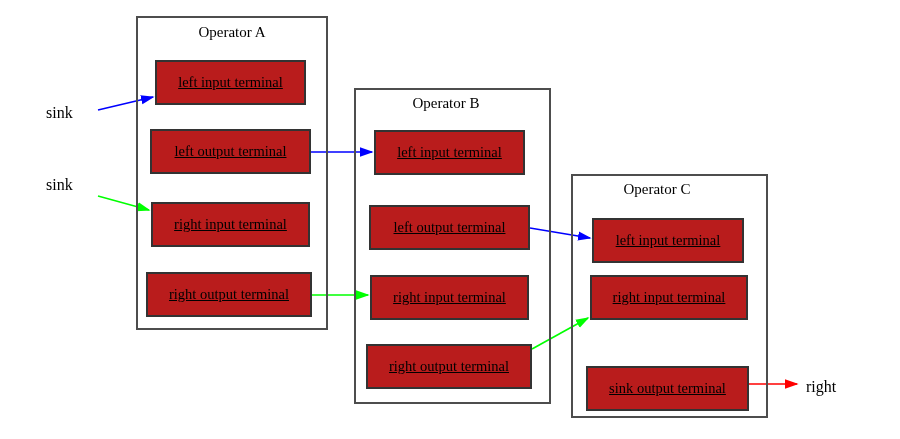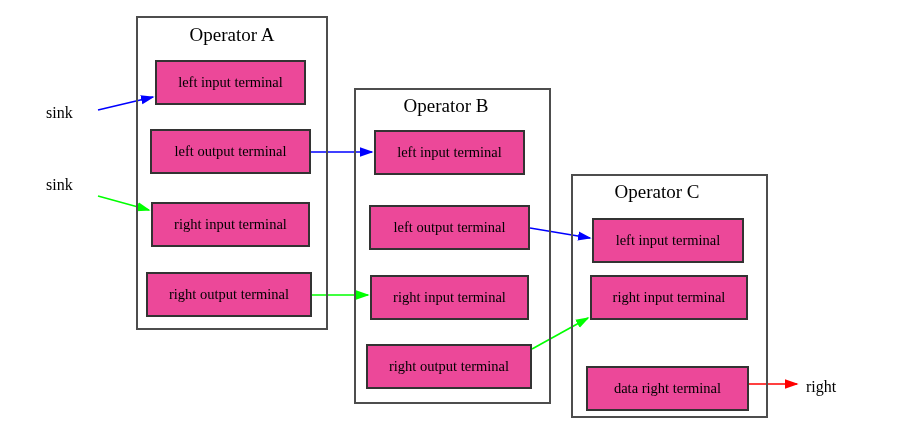--- a/index.html
+++ b/index.html
@@ -1,21 +1,21 @@
 <!DOCTYPE html>
 <html><head>
 <meta charset="utf-8">
 <style>
   html,body{margin:0;padding:0;background:#ffffff;}
   #page{position:relative;width:900px;height:439px;background:#ffffff;
         font-family:"Liberation Serif","DejaVu Serif",serif;overflow:hidden;}
   .operator-box{position:absolute;border:2px solid #4d4d4d;background:transparent;box-sizing:border-box;}
-  .operator-title{position:absolute;text-align:center;font-size:19px;color:#000;white-space:nowrap;}
-  .terminal{position:absolute;border:2px solid #333333;background:#ec4899;box-sizing:border-box;
-            display:flex;align-items:center;justify-content:center;font-size:14.5px;color:#000;white-space:nowrap;}
+  .operator-title{position:absolute;text-align:center;font-size:15px;color:#000;white-space:nowrap;}
+  .terminal{position:absolute;border:2px solid #333333;background:#b91c1c;box-sizing:border-box;
+            display:flex;align-items:center;justify-content:center;font-size:14.5px;color:#000;white-space:nowrap;text-decoration:underline;}
   .edge-label{position:absolute;font-size:16px;color:#000;white-space:nowrap;}
   svg.wires{position:absolute;left:0;top:0;width:900px;height:439px;overflow:visible;pointer-events:none;}
 </style>
 </head>
 <body>
 
 <div id="page">
 
   <svg class="wires" viewBox="0 0 900 439" xmlns="http://www.w3.org/2000/svg">
     <defs>
@@ -50,21 +50,21 @@
       <div class="operator-box" style="left: 354px; top: 88px; width: 197px; height: 316px; border-color: rgb(77, 77, 77);"></div>
       <div class="operator-title" style="left: 354px; top: 95px; width: 184px; color: rgb(0, 0, 0);">Operator B</div>
       <div class="terminal" style="left: 374px; top: 130px; width: 151px; height: 45px; border-color: rgb(51, 51, 51);">left input terminal</div>
       <div class="terminal" style="left: 369px; top: 205px; width: 161px; height: 45px; border-color: rgb(51, 51, 51);">left output terminal</div>
       <div class="terminal" style="left: 370px; top: 275px; width: 159px; height: 45px; border-color: rgb(51, 51, 51);">right input terminal</div>
       <div class="terminal" style="left: 366px; top: 344px; width: 166px; height: 45px; border-color: rgb(51, 51, 51);">right output terminal</div>
       <div class="operator-box" style="left: 571px; top: 174px; width: 197px; height: 244px; border-color: rgb(77, 77, 77);"></div>
       <div class="operator-title" style="left: 571px; top: 181px; width: 172px; color: rgb(0, 0, 0);">Operator C</div>
       <div class="terminal" style="left: 592px; top: 218px; width: 152px; height: 45px; border-color: rgb(51, 51, 51);">left input terminal</div>
       <div class="terminal" style="left: 590px; top: 275px; width: 158px; height: 45px; border-color: rgb(51, 51, 51);">right input terminal</div>
-      <div class="terminal" style="left: 586px; top: 366px; width: 163px; height: 45px; border-color: rgb(51, 51, 51);">data right terminal</div>
+      <div class="terminal" style="left: 586px; top: 366px; width: 163px; height: 45px; border-color: rgb(51, 51, 51);">sink output terminal</div>
     </div>
 
   <div id="labels-root">
       <div class="edge-label" style="left: 46px; top: 104px; color: rgb(0, 0, 0);">sink</div>
       <div class="edge-label" style="left: 46px; top: 176px; color: rgb(0, 0, 0);">sink</div>
       <div class="edge-label" style="left: 806px; top: 378px; color: rgb(0, 0, 0);">right</div>
     </div>
 
 </div>
 

